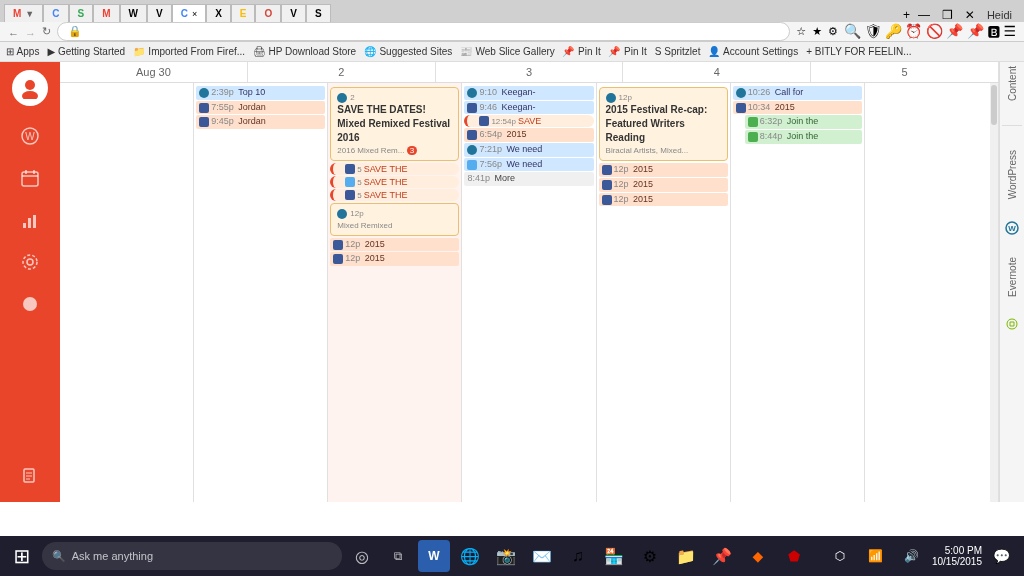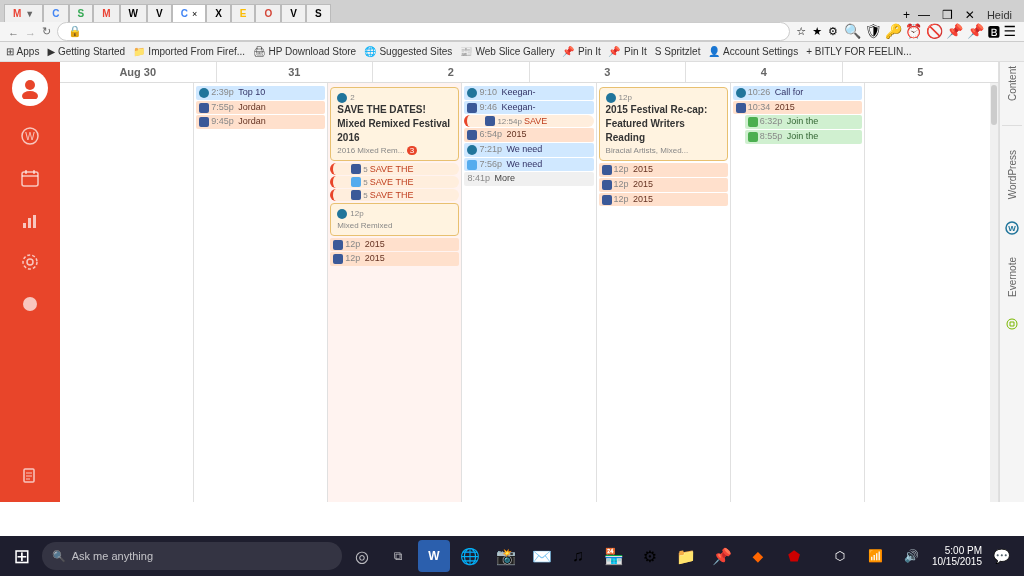--- a/index.html
+++ b/index.html
@@ -110,21 +110,21 @@
       background: #fff;
       border-bottom: 1px solid #ddd;
     }
     .day-header {
       flex: 1;
       text-align: center;
       padding: 4px 2px;
       font-size: 11px;
       color: #666;
       border-right: 1px solid #e0e0e0;
-      font-weight: bold;
+      font-weight: normal;
     }
     .day-header.today { color: #e8452a; }
 
     .calendar-grid {
       display: flex;
       flex: 1;
       overflow: hidden;
     }
     .day-col {
       flex: 1;
@@ -162,21 +162,21 @@
       font-size: 9px;
       line-height: 1.4;
       cursor: pointer;
     }
     .event-large .event-title { font-weight: bold; color: #333; font-size: 10px; }
     .event-large .event-sub { color: #888; font-size: 8px; }
 
     .save-the-event {
       background: #ffeedd;
       border-left: 3px solid #e8452a;
-      padding: 1px 18px;
+      padding: 1px 12px;
       margin: 1px 0;
       font-size: 9px;
       color: #c04020;
       cursor: pointer;
       display: flex;
       align-items: center;
       gap: 2px;
       border-radius: 6px;
     }
 
@@ -430,21 +430,20 @@
             <line x1="4" y1="11" x2="8" y2="11" stroke="rgba(255,255,255,0.7)" stroke-width="1"></line>
           </svg>
       </div>
     </div>
   </div>
 
   <div class="calendar-main">
 
     <div class="calendar-header">
       <div class="day-header">Aug 30</div>
-      <div class="day-header">31</div>
       <div class="day-header">2</div>
       <div class="day-header">3</div>
       <div class="day-header">4</div>
       <div class="day-header">5</div>
     </div>
 
     <div class="calendar-grid">
 
       <div class="day-col">
       </div>
@@ -566,21 +565,21 @@
         <div class="event event-orange">
           <span class="fb-badge"></span>
           <span style="color:#888">10:34</span>&nbsp;2015
         </div>
         <div class="event event-green">
           <span class="fb-badge" style="background:#4caf50"></span>
           <span style="color:#888">6:32p</span>&nbsp;Join the
         </div>
         <div class="event event-green">
           <span class="fb-badge" style="background:#4caf50"></span>
-          <span style="color:#888">8:55p</span>&nbsp;Join the
+          <span style="color:#888">8:44p</span>&nbsp;Join the
         </div>
       </div>
 
       <div class="day-col" style="position:relative">
         <div class="scroll-indicator">
           <div class="scroll-thumb"></div>
         </div>
       </div>
 
     </div>

